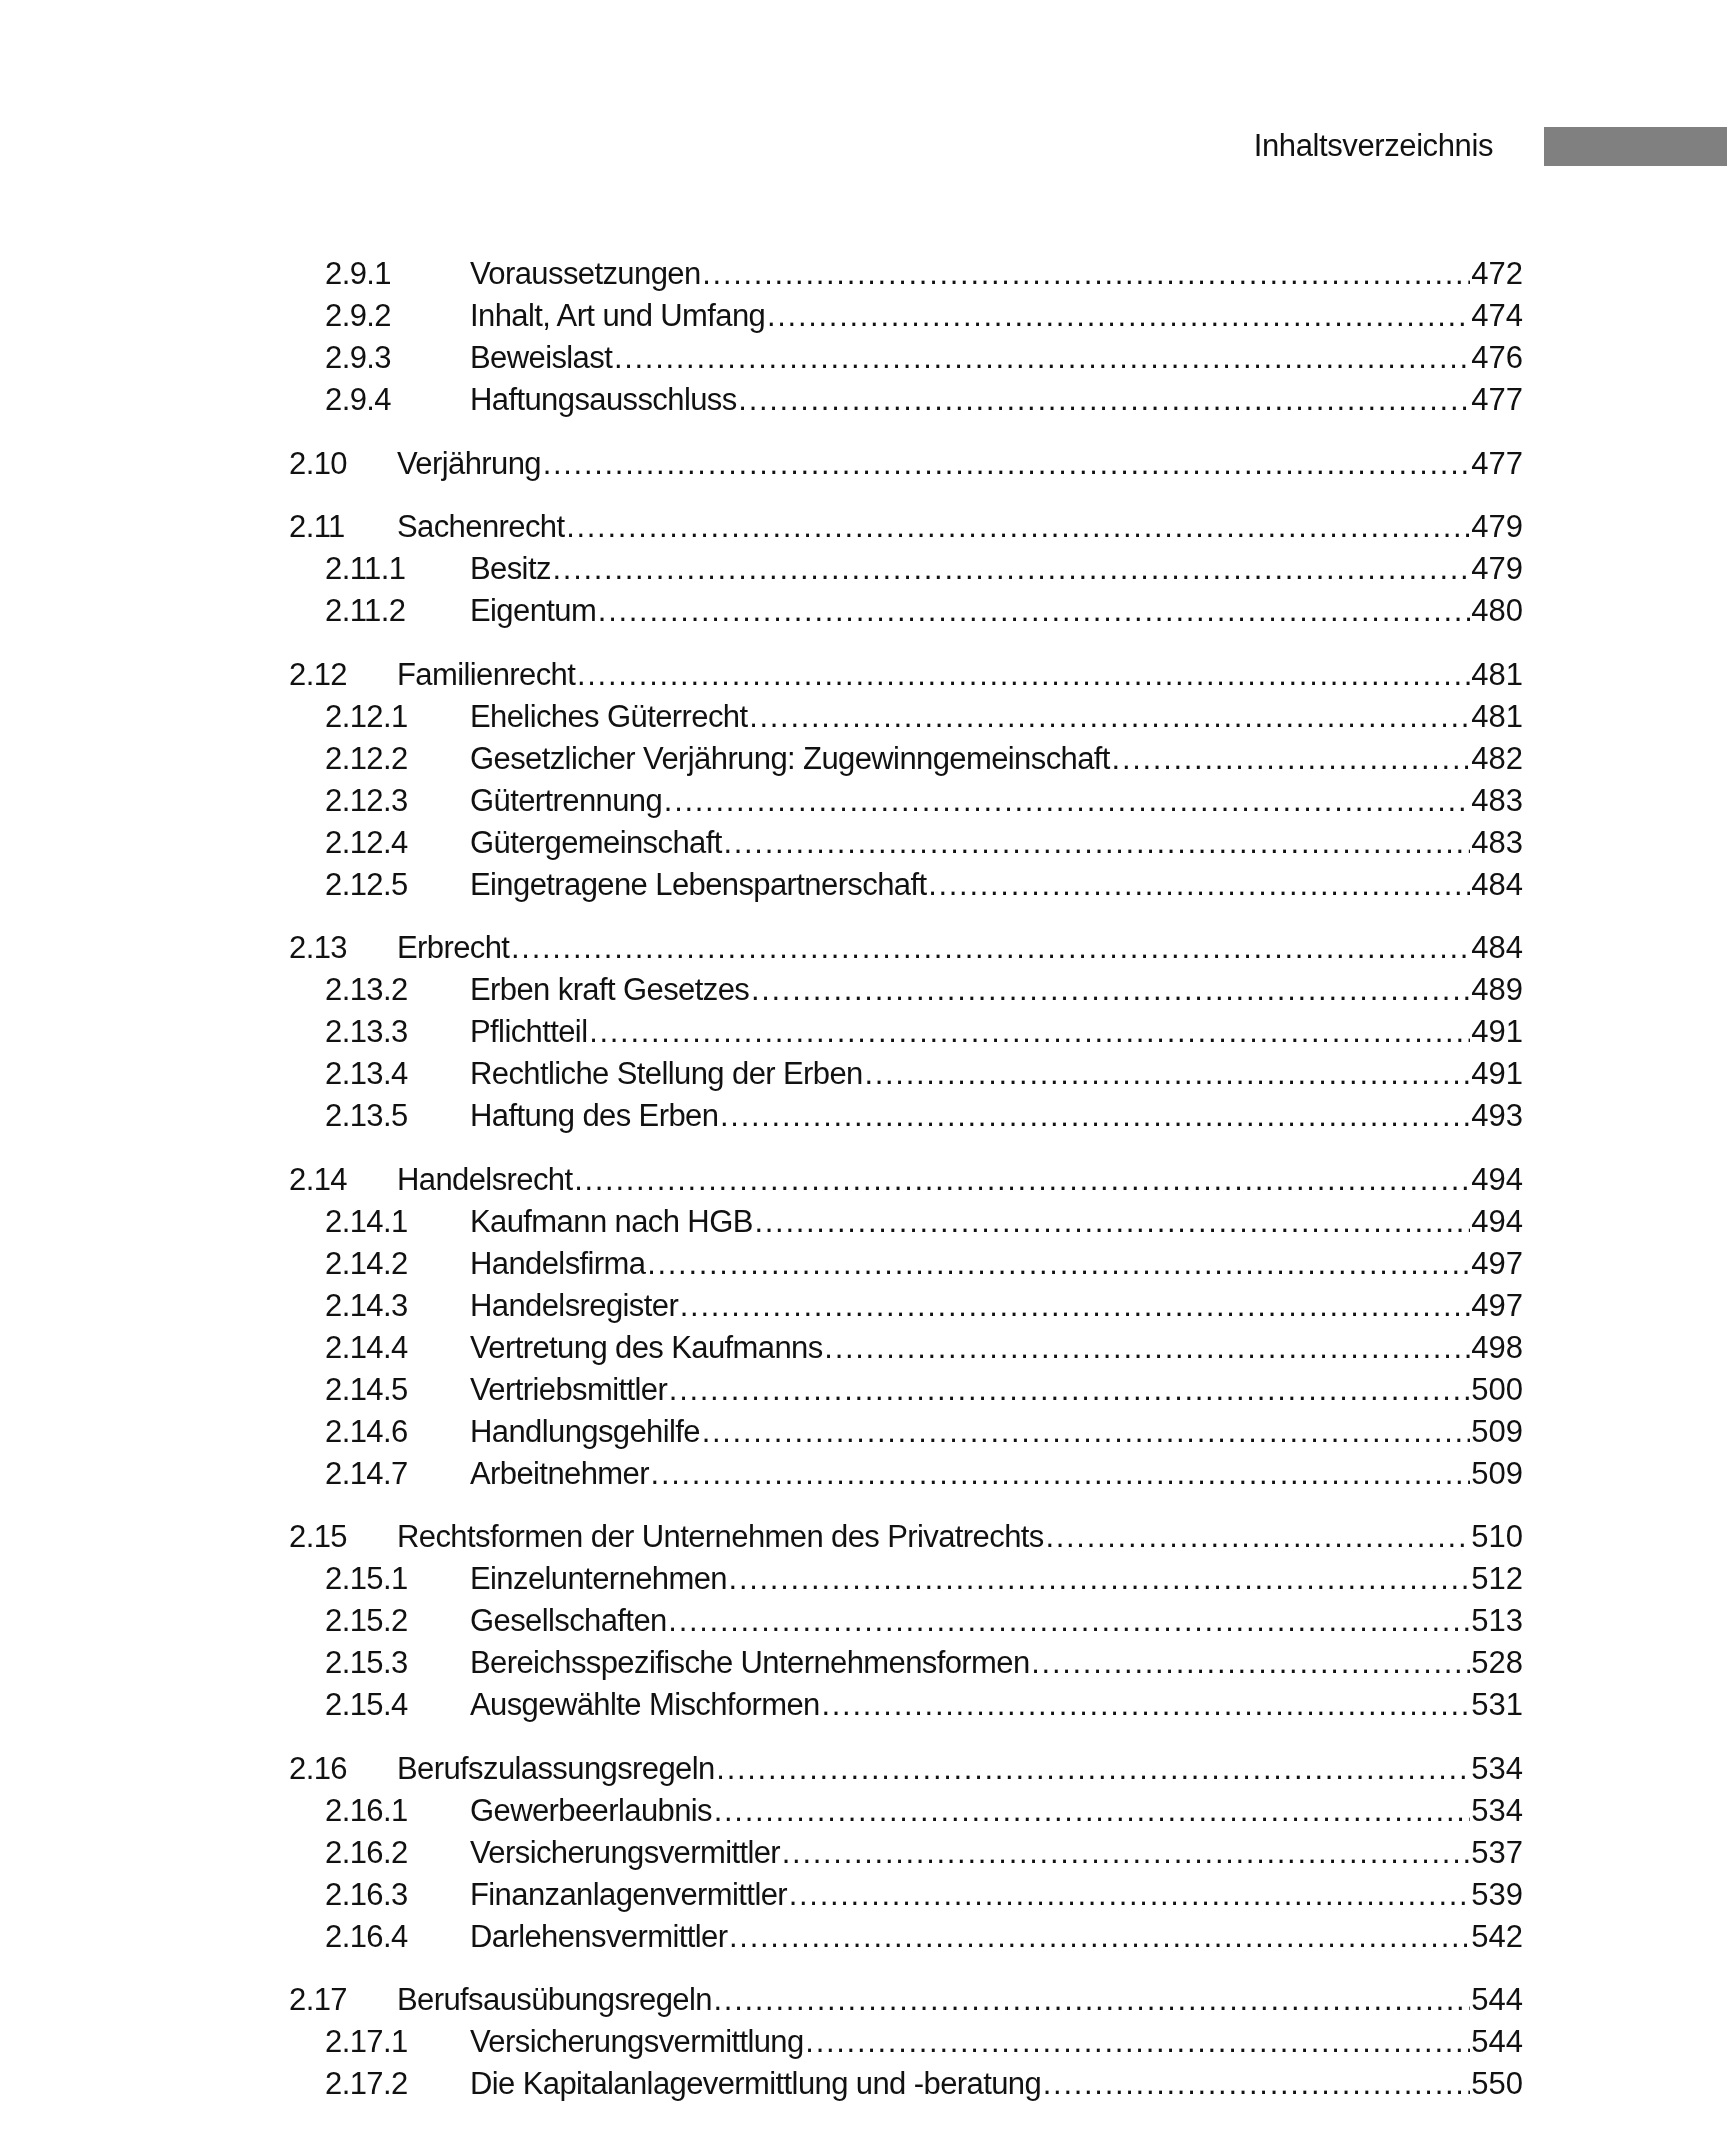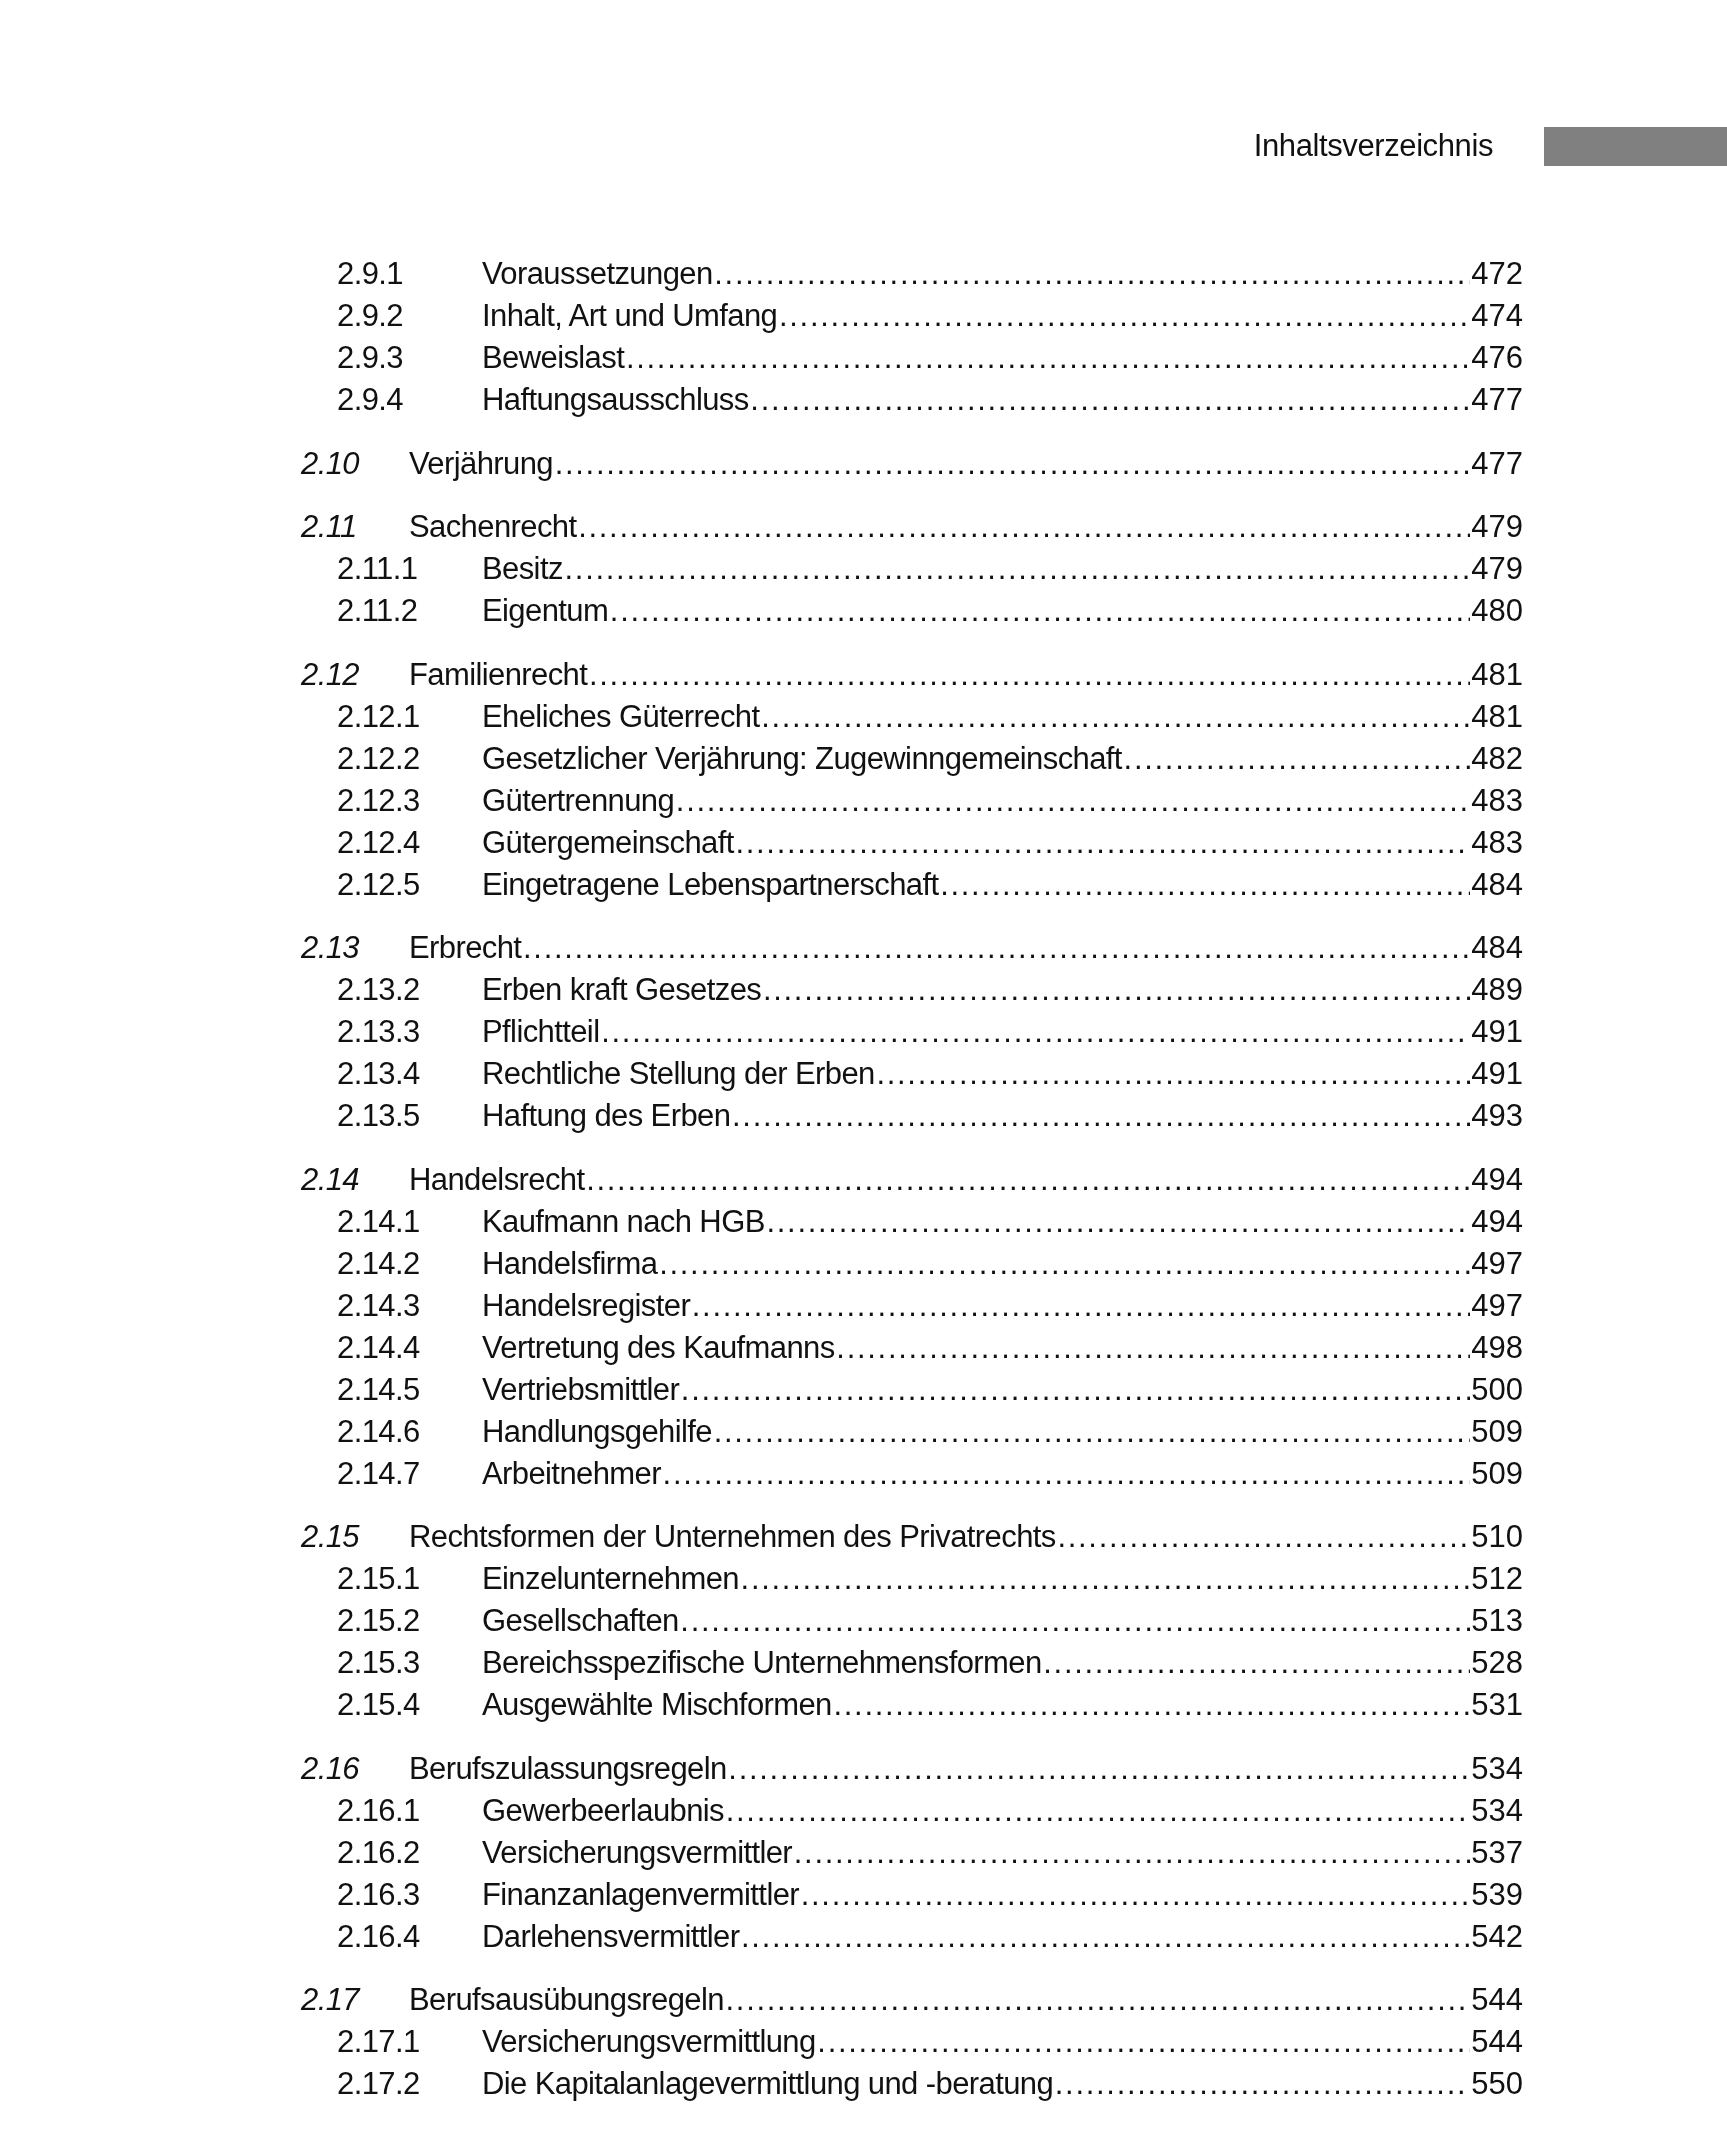--- a/index.html
+++ b/index.html
@@ -1,24 +1,24 @@
 <!DOCTYPE html>
 <html style="font-size:6.9px"><head>
 <meta charset="utf-8">
 <style>
   html, body { margin: 0; padding: 0; background: #ffffff; }
   body { width: 1727px; height: 2439px; position: relative; overflow: hidden;
          font-family: "Liberation Sans", "DejaVu Sans", sans-serif; color: #111; }
   .header-title { position: absolute; top: 126px; right: 234px; font-size: 31px; line-height: 39px; color: #111; letter-spacing: -0.4px; }
   .header-bar { position: absolute; top: 127px; right: 0; width: 183px; height: 39px; background: #808080; }
   .toc { position: absolute; top: 253px; left: 289px; width: 1234px; }
-  .group { margin-bottom: 21.5px; margin-left: 12px; }
+  .group { margin-bottom: 21.5px; }
   .entry { display: flex; align-items: baseline; height: 42px; font-size: 31px; line-height: 42px; letter-spacing: -0.6px; }
   .entry .num { flex: 0 0 auto; }
-  .entry.level-1 .num { width: 108px; padding-left: 0; font-style: italic; }
+  .entry.level-1 .num { width: 108px; padding-left: 0; }
   .entry.level-2 .num { width: 145px; padding-left: 36px; box-sizing: content-box; }
   .entry .title { flex: 0 0 auto; white-space: nowrap; }
   .entry .leader { flex: 1 1 auto; overflow: hidden; white-space: nowrap; margin: 0 1.7px; letter-spacing: 1.7px; }
   .entry .leader::after { content: "................................................................................................................................................................................................................................................................................................................................................"; }
   .entry .page { flex: 0 0 auto; text-align: center; letter-spacing: 0; }
 </style>
 </head>
 <body>
 
 <div class="header-title">Inhaltsverzeichnis</div>

